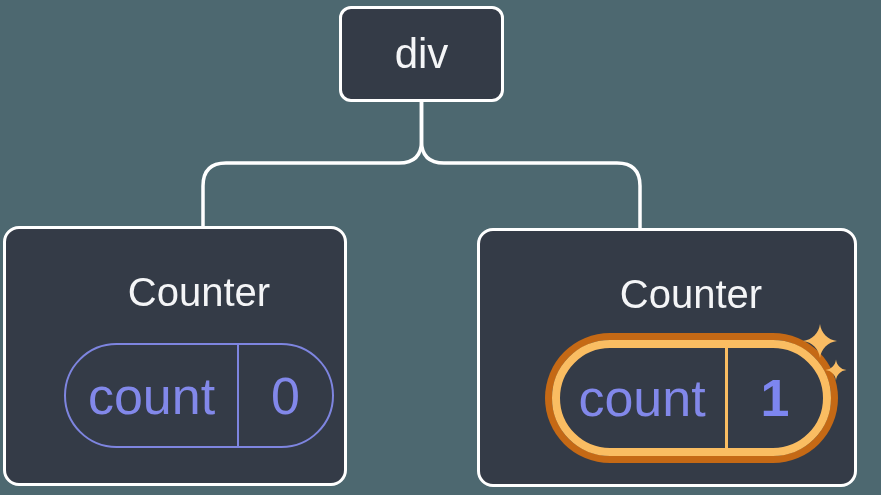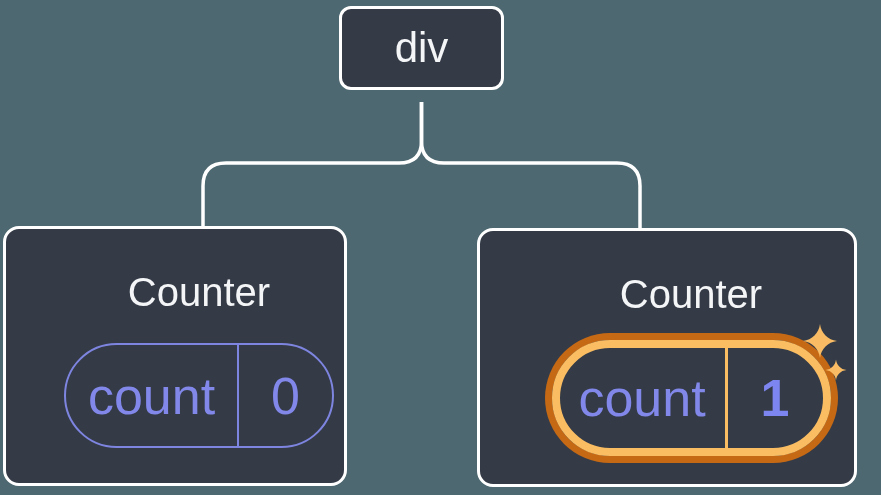--- a/index.html
+++ b/index.html
@@ -19,21 +19,21 @@
 
   .connectors {
     position: absolute;
     left: 0; top: 0;
     width: 881px; height: 495px;
   }
 
   .root-node {
     position: absolute;
     left: 339px; top: 6px;
-    width: 165px; height: 84px;
+    width: 165px; height: 96px;
     background: #343B47;
     border: 3px solid #FFFFFF;
     border-radius: 12px;
     display: flex;
     align-items: center;
     justify-content: center;
     color: #F4F5F7;
     font-size: 42px;
     font-weight: 500;
   }

